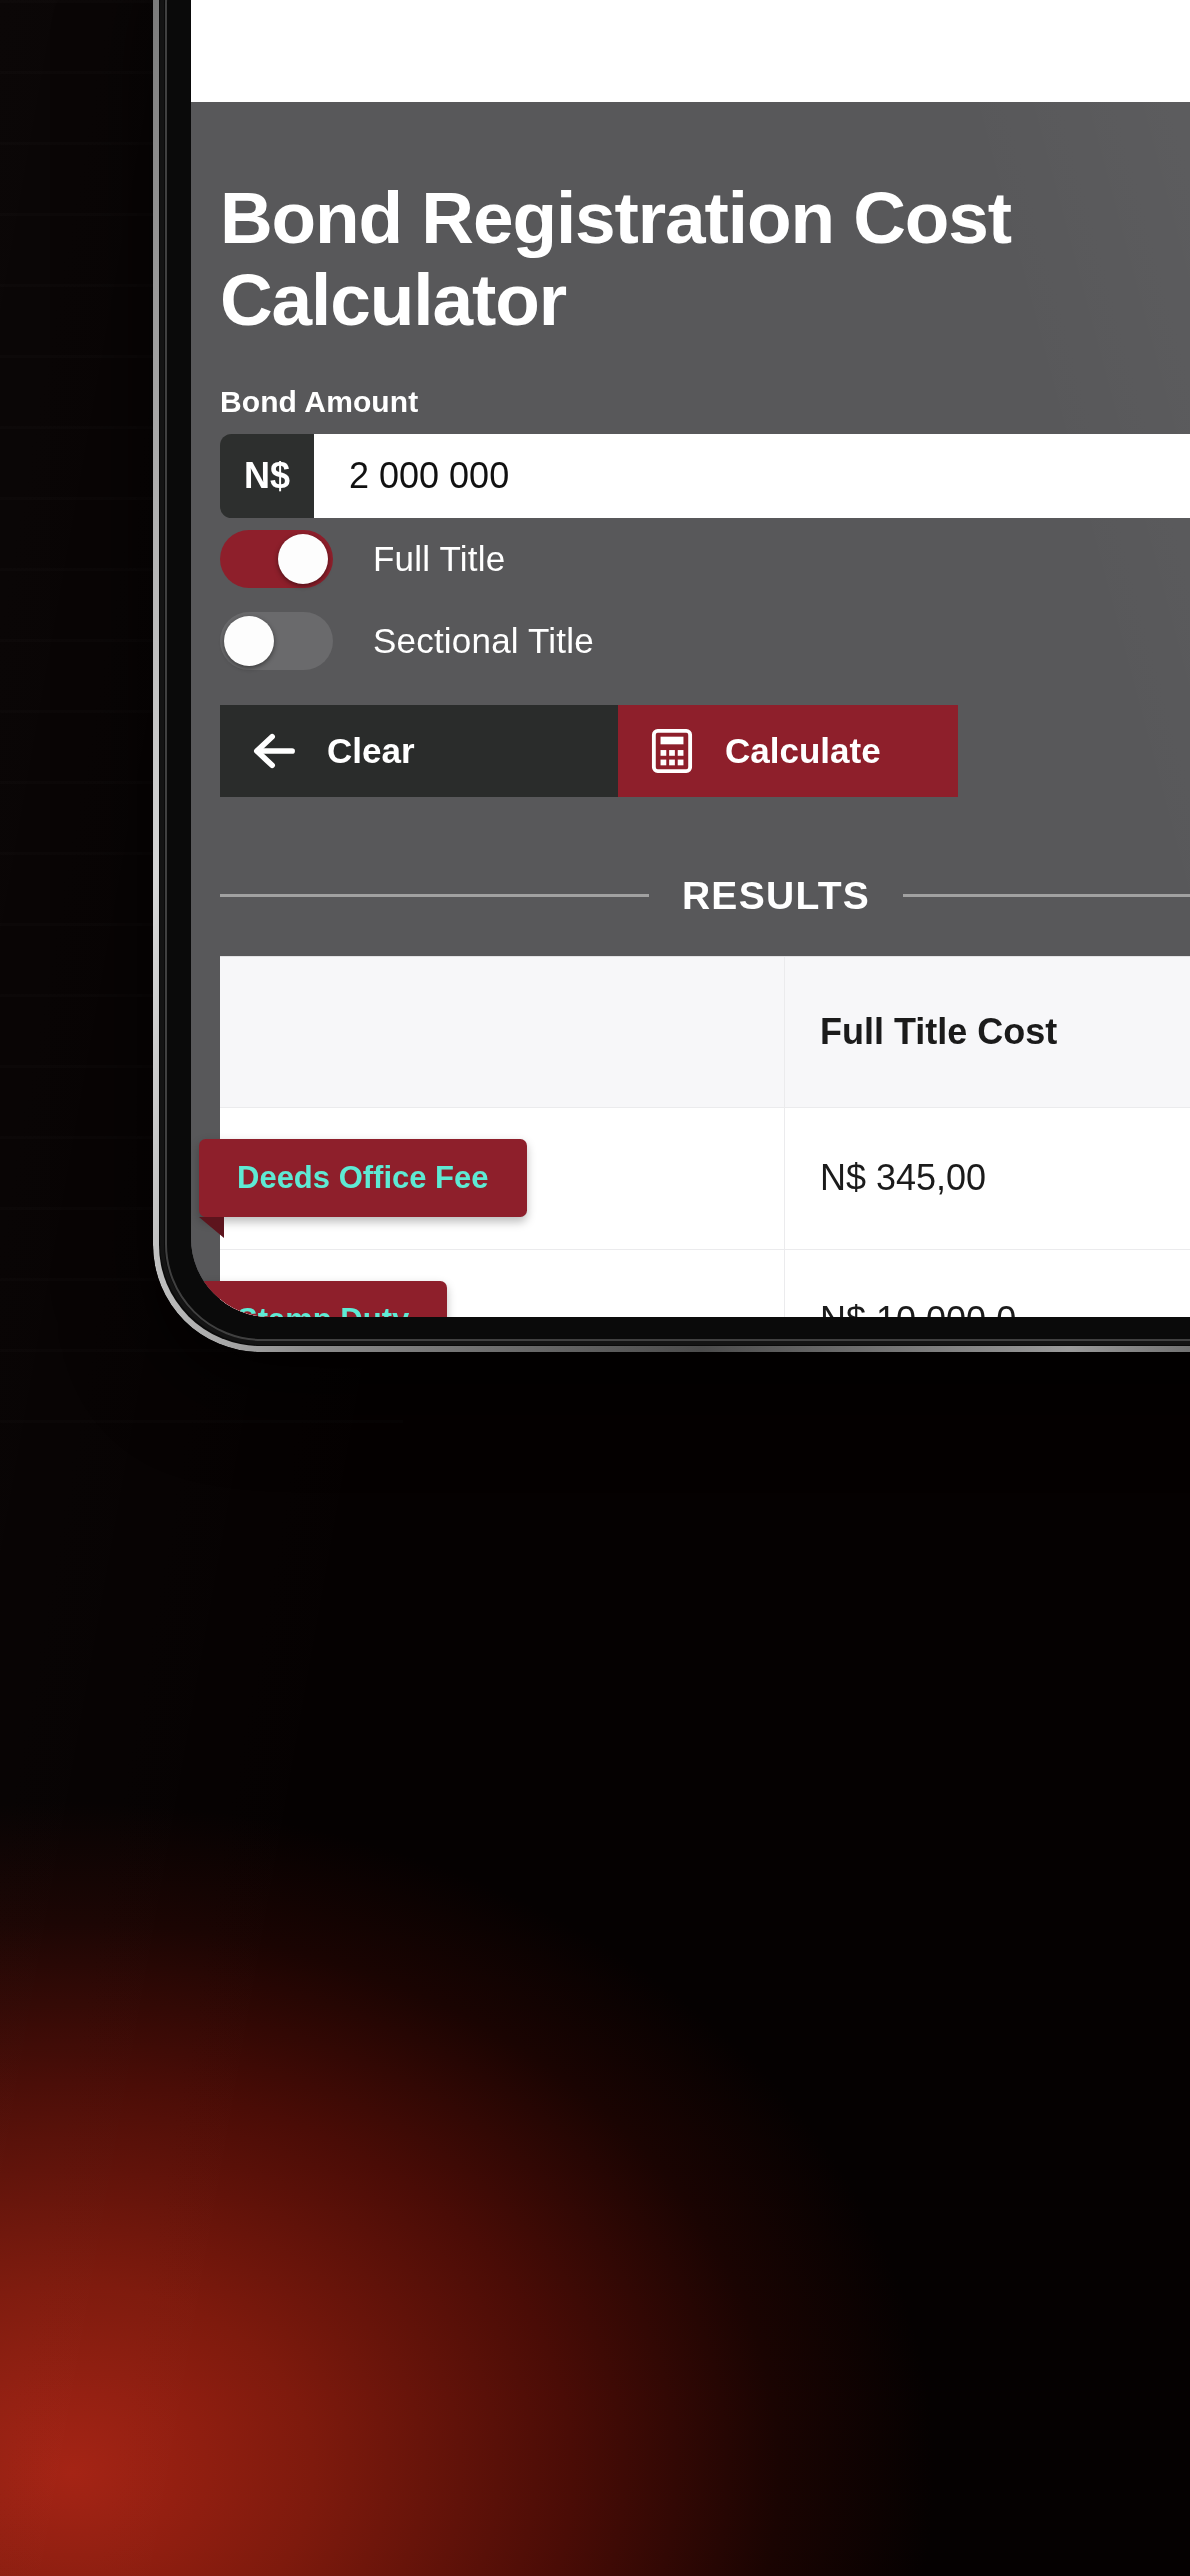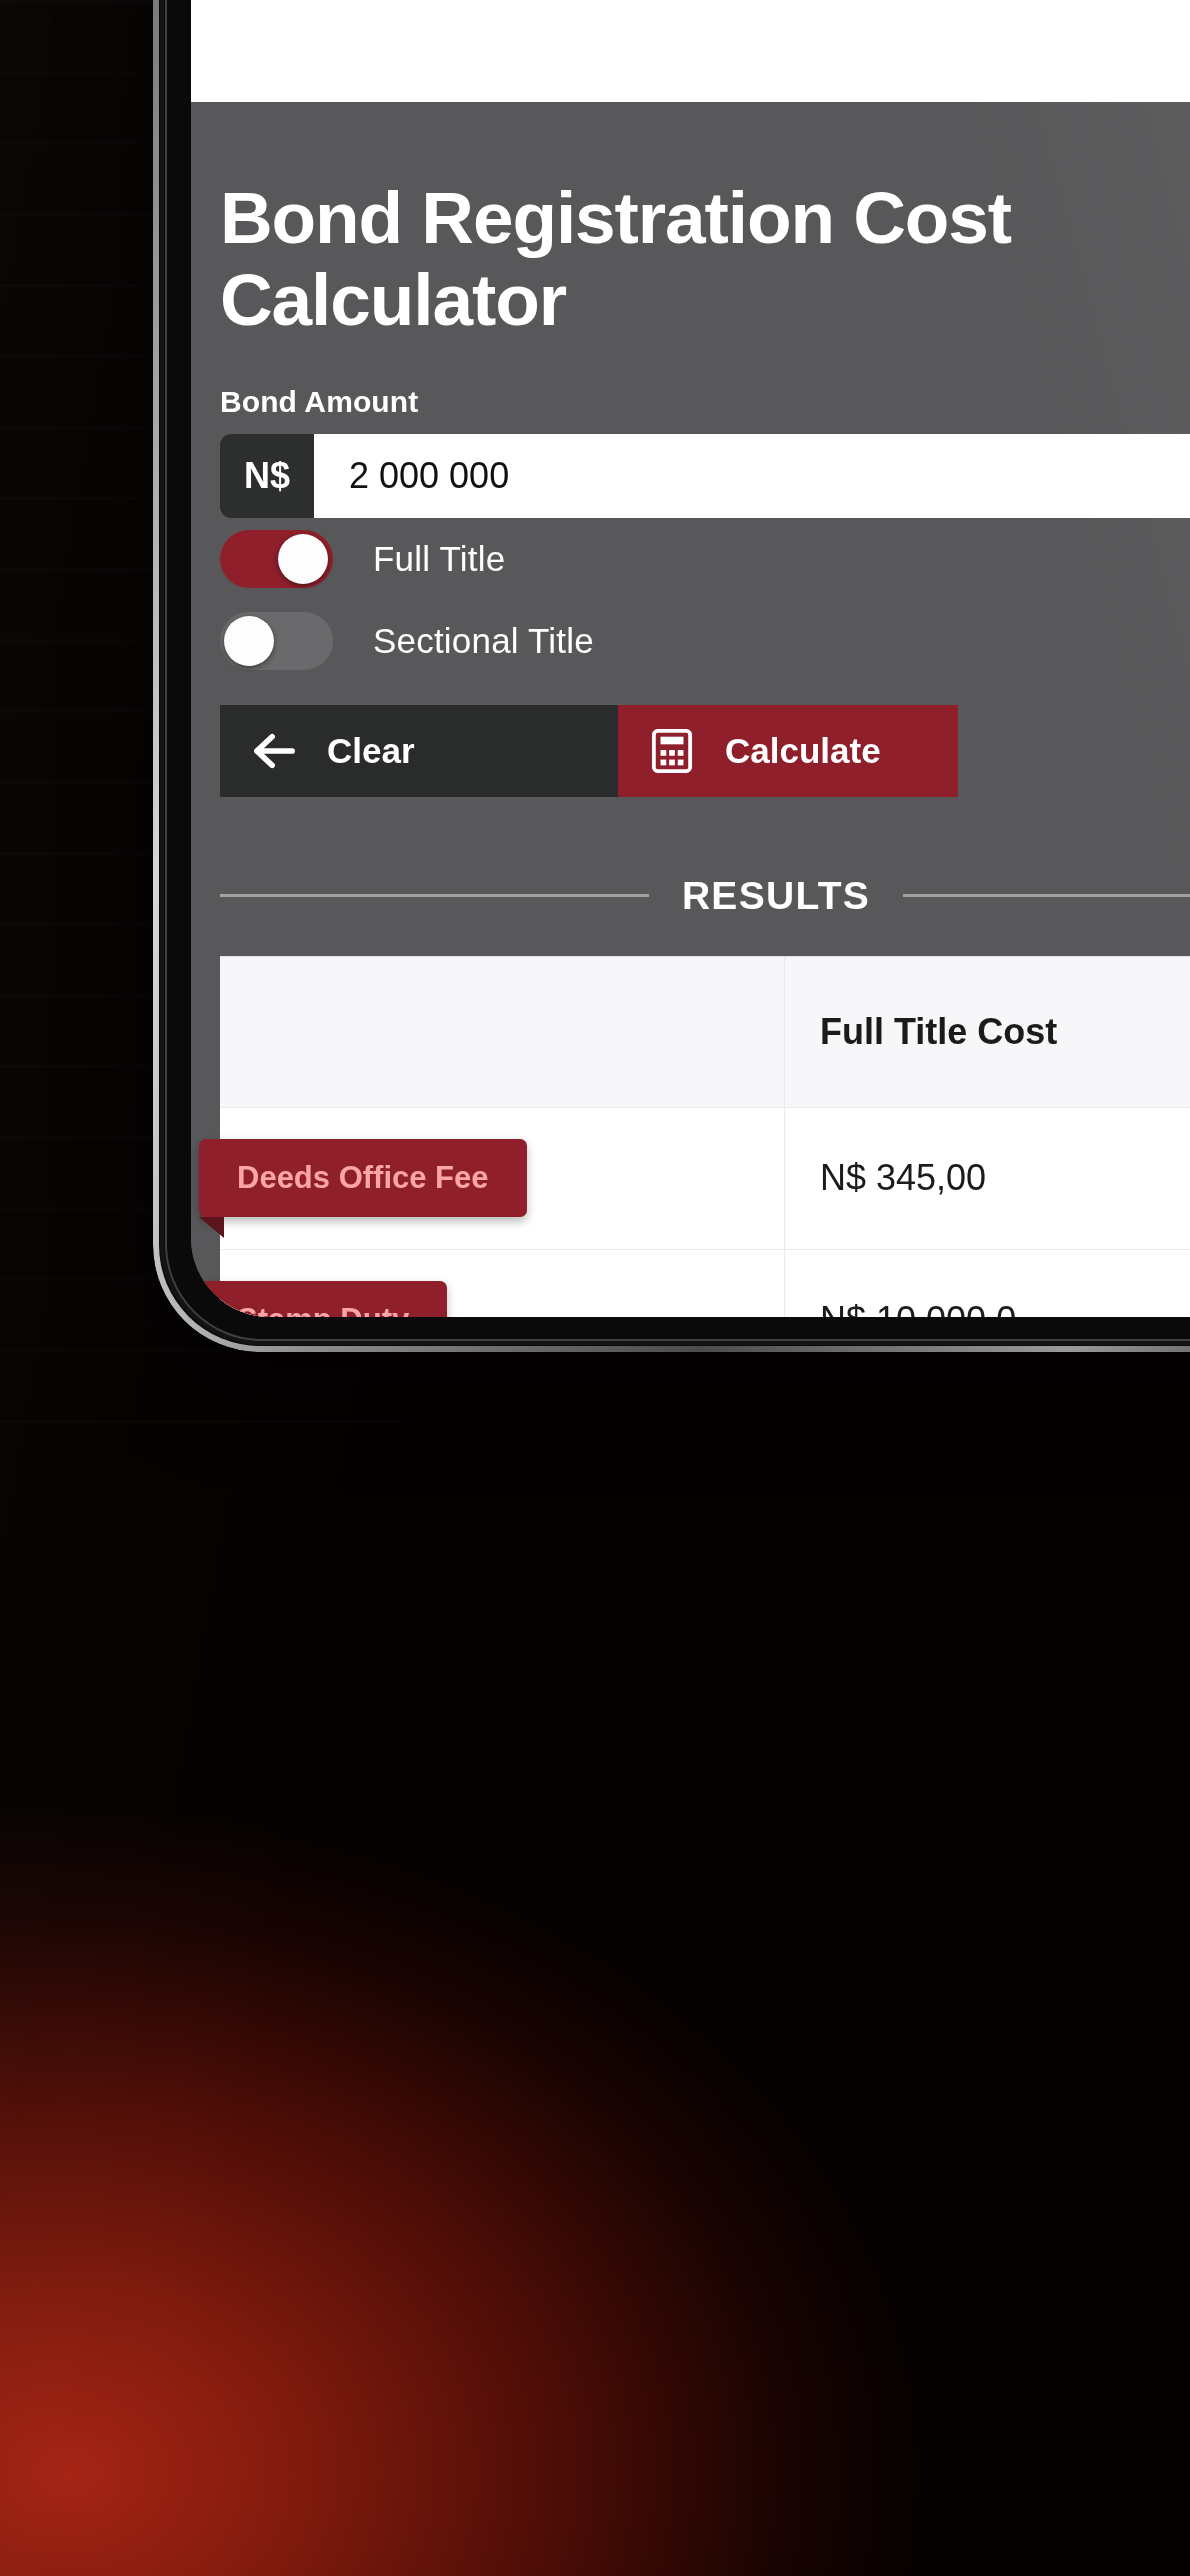--- a/index.html
+++ b/index.html
@@ -215,21 +215,21 @@
     font-size:36px; color:#1b1b1b;
     white-space:nowrap;
   }
   .tcell-value.head{ font-weight:700; }
 
   
   .ribbon{
     position:absolute;
     left:-21px;
     background:#8e1f2b;
-    color:#fca5a5;
+    color:#5eead4;
     font-size:31px; font-weight:700;
     padding:21px 38px;
     border-radius:6.7px;
     white-space:nowrap;
     box-shadow:0 4.8px 9.6px rgba(0,0,0,.26);
     z-index:3;
   }
   .ribbon::after{
     content:"";
     position:absolute;

